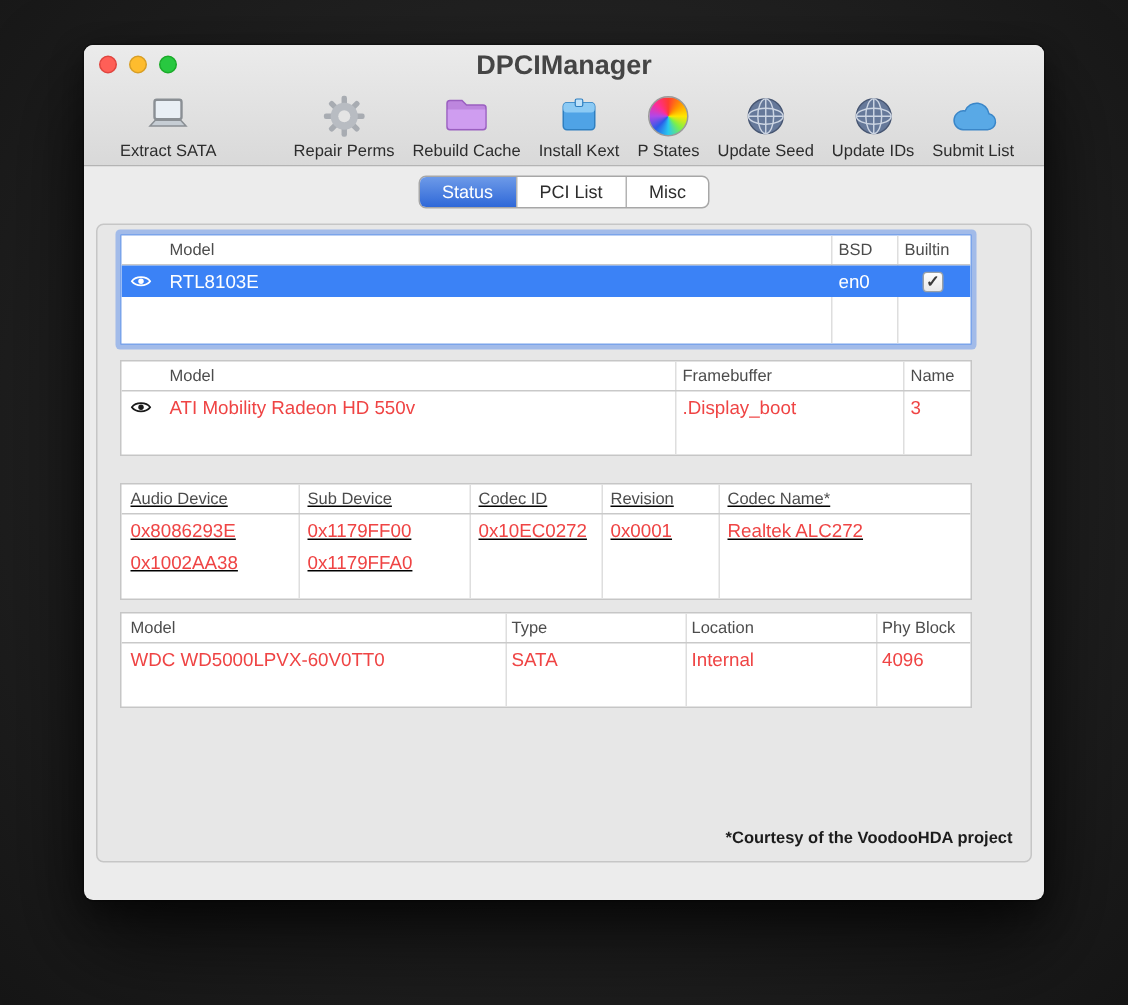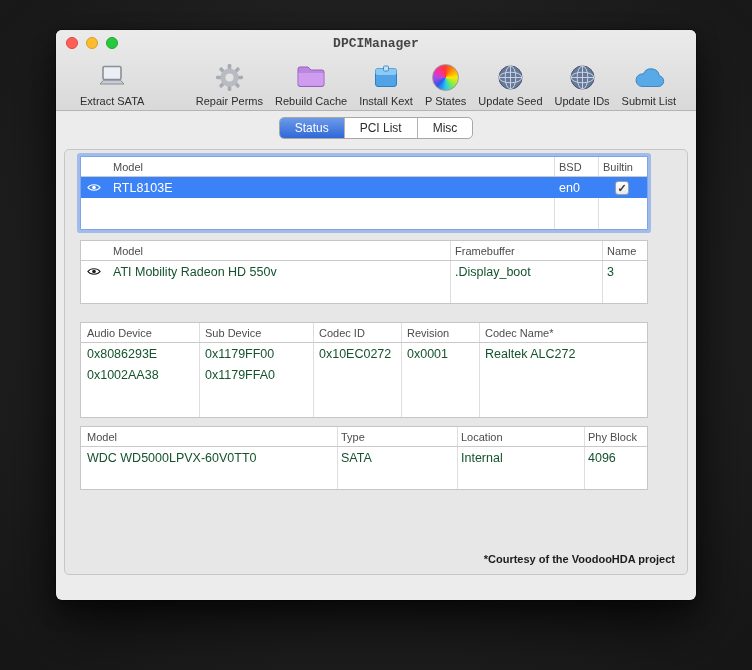--- a/index.html
+++ b/index.html
@@ -19,21 +19,21 @@
     border-radius:6px 6px 0 0;
     background:linear-gradient(#ebebeb, #d9d9d9);
     border-bottom:1px solid #b4b4b4;
   }
   .titlebar { height:26px; position:relative; display:flex; align-items:center; justify-content:center; }
   .traffic { position:absolute; left:10px; top:7px; display:flex; gap:8px; }
   .light { width:12px; height:12px; border-radius:50%; }
   .light.red    { background:#ff5f57; border:1px solid #e0443e; }
   .light.yellow { background:#febc2e; border:1px solid #d89e24; }
   .light.green  { background:#28c840; border:1px solid #1aab29; }
-  .title { font-size:13px; font-weight:bold; color:#454545;font-family:Liberation Mono, monospace; }
+  .title { font-size:18px; font-weight:bold; color:#454545; }
   .toolbar { height:54px; display:flex; align-items:flex-start; padding:1px 14px 0 18px; }
   .tool { display:flex; flex-direction:column; align-items:center; justify-content:flex-end; height:50px; gap:2px; padding:0 6px; }
   .tool .ic { height:32px; display:flex; align-items:center; justify-content:center; }
   .tool .lbl { font-size:11px; color:#2d2d2d; white-space:nowrap; }
   .gap-sm { width:42px; } .gap-flex { flex:1; }
   .wheel { width:27px; height:27px; border-radius:50%; border:1px solid #9a9a9a;
     background:conic-gradient(#ff3b30,#ff9500,#ffe600,#7cf04a,#28c8f0,#2a5ae8,#b048e8,#ff2d95,#ff3b30); }
   
   .tabbar { display:flex; justify-content:center; margin-top:6px; }
   .segments { display:inline-flex; height:22px; background:#ffffff; border:1px solid #a7a7a7; border-radius:5px; overflow:hidden; }
@@ -45,33 +45,33 @@
   .box {
     margin-top:10px; height:426px; position:relative;
     background:#e7e7e7; border:1px solid #c6c6c6; border-radius:5px;
     padding:6px 15px 10px;
   }
   
   .tbl { position:relative; background:#fff; border:1px solid #c6c6c6; width:568px; overflow:hidden; }
   .tbl .vline { position:absolute; top:0; bottom:0; width:1px; background:#dedede; }
   .thead, .trow { display:grid; align-items:center; position:relative; }
   .thead { height:20px; border-bottom:1px solid #c9c9c9; font-size:11px; color:#4c4c4c; background:rgba(255,255,255,0); }
-  .trow { height:21px; font-size:12.5px; color:#14532d; }
+  .trow { height:21px; font-size:12.5px; color:#ef4444; }
   .cell { padding:0 6px; white-space:nowrap; overflow:hidden; }
   .c-center { display:flex; justify-content:center; align-items:center; }
   .trow.selected { background:#3b82f6; color:#ffffff; }
   .eye { color:#1a1a1a; display:flex; }
   .selected .eye { color:#ffffff; }
   .t1 { grid-template-columns:26px 1fr 44px 50px; }
   .t2 { grid-template-columns:26px 1fr 152px 46px; }
   .t3 { grid-template-columns:118px 114px 88px 78px 1fr; }
   .t4 { grid-template-columns:1fr 120px 127px 65px; }
   .tbl-net { height:74px; border-color:#7ba4ea; box-shadow:0 0 0 3px rgba(106,152,235,.55); border-radius:1px; }
   .tbl-gpu { height:64px; margin-top:10px; }
-  .tbl-audio { height:96px; margin-top:18px; }
+  .tbl-audio { height:78px; margin-top:18px;text-decoration:underline; }
   .tbl-disk { height:64px; margin-top:8px; }
   .checkbox {
     width:14px; height:14px; border:1px solid #98a0a8; border-radius:3px;
     background:linear-gradient(#fdfdfd,#e9e9e9); color:#3c3c3c;
     font-size:11px; line-height:12px; text-align:center; font-weight:bold;
   }
   .footer-note { position:absolute; right:12px; bottom:9px; font-size:11px; font-weight:bold; color:#1c1c1c; }
 </style>
 </head>
 <body>

